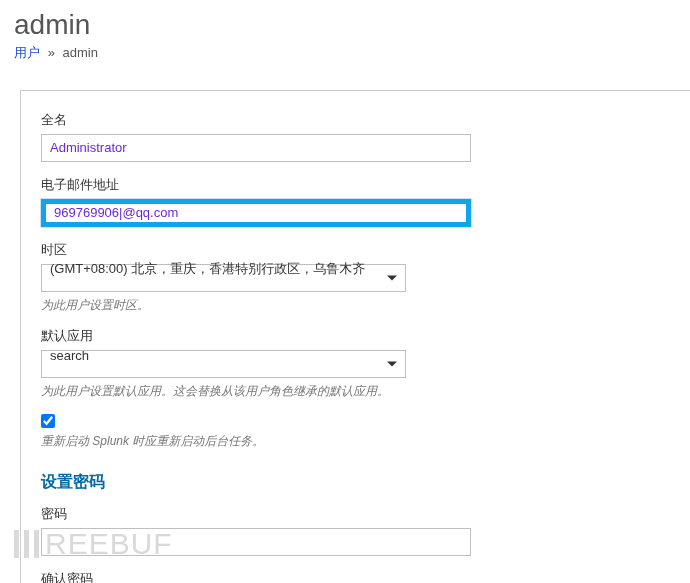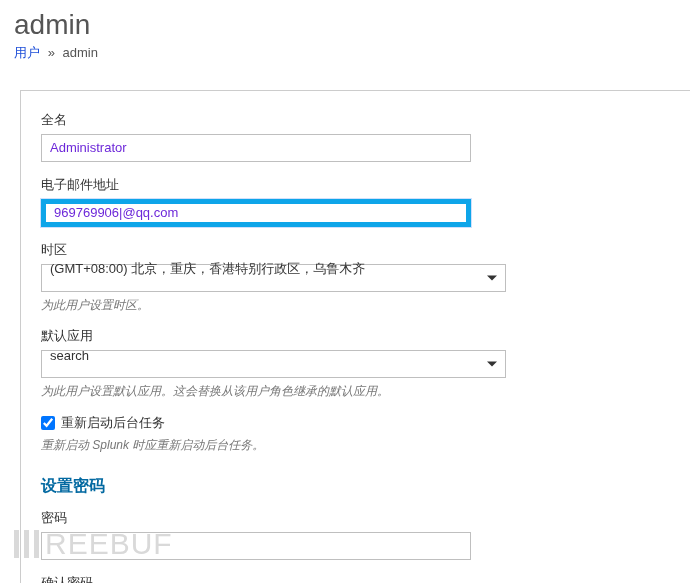--- a/index.html
+++ b/index.html
@@ -63,21 +63,21 @@
     font-size: 13px;
     color: #6d28d9;
     background: #fff;
     outline: none;
   }
   .text-input.focused {
     border: 5px solid #0ea5e9;
     box-shadow: 0 0 0 1px rgba(66,133,244,.25);
   }
   .select {
-    width: 465px;
+    width: 365px;
     height: 28px;
     border: 1px solid #bfbfbf;
     padding: 2px 24px 20px 8px;
     font-size: 13px;
     color: #333;
     background: #fff;
     outline: none;
     position: relative;
     display: flex;
     align-items: center;
@@ -181,21 +181,20 @@
     <div class="select">
       <span>search</span>
       <span class="caret"></span>
     </div>
     <div class="help">为此用户设置默认应用。这会替换从该用户角色继承的默认应用。</div>
   </div>
 
   <div class="form-row">
     <div class="checkbox-row">
       <input type="checkbox" checked="" style="">
-      <span>重新启动后台任务</span>
     </div>
     <div class="help">重新启动 Splunk 时应重新启动后台任务。</div>
   </div>
 
   <div class="section-title">设置密码</div>
 
   <div class="form-row">
     <label class="lbl">密码</label>
     <input type="password" class="text-input" style="">
   </div>

